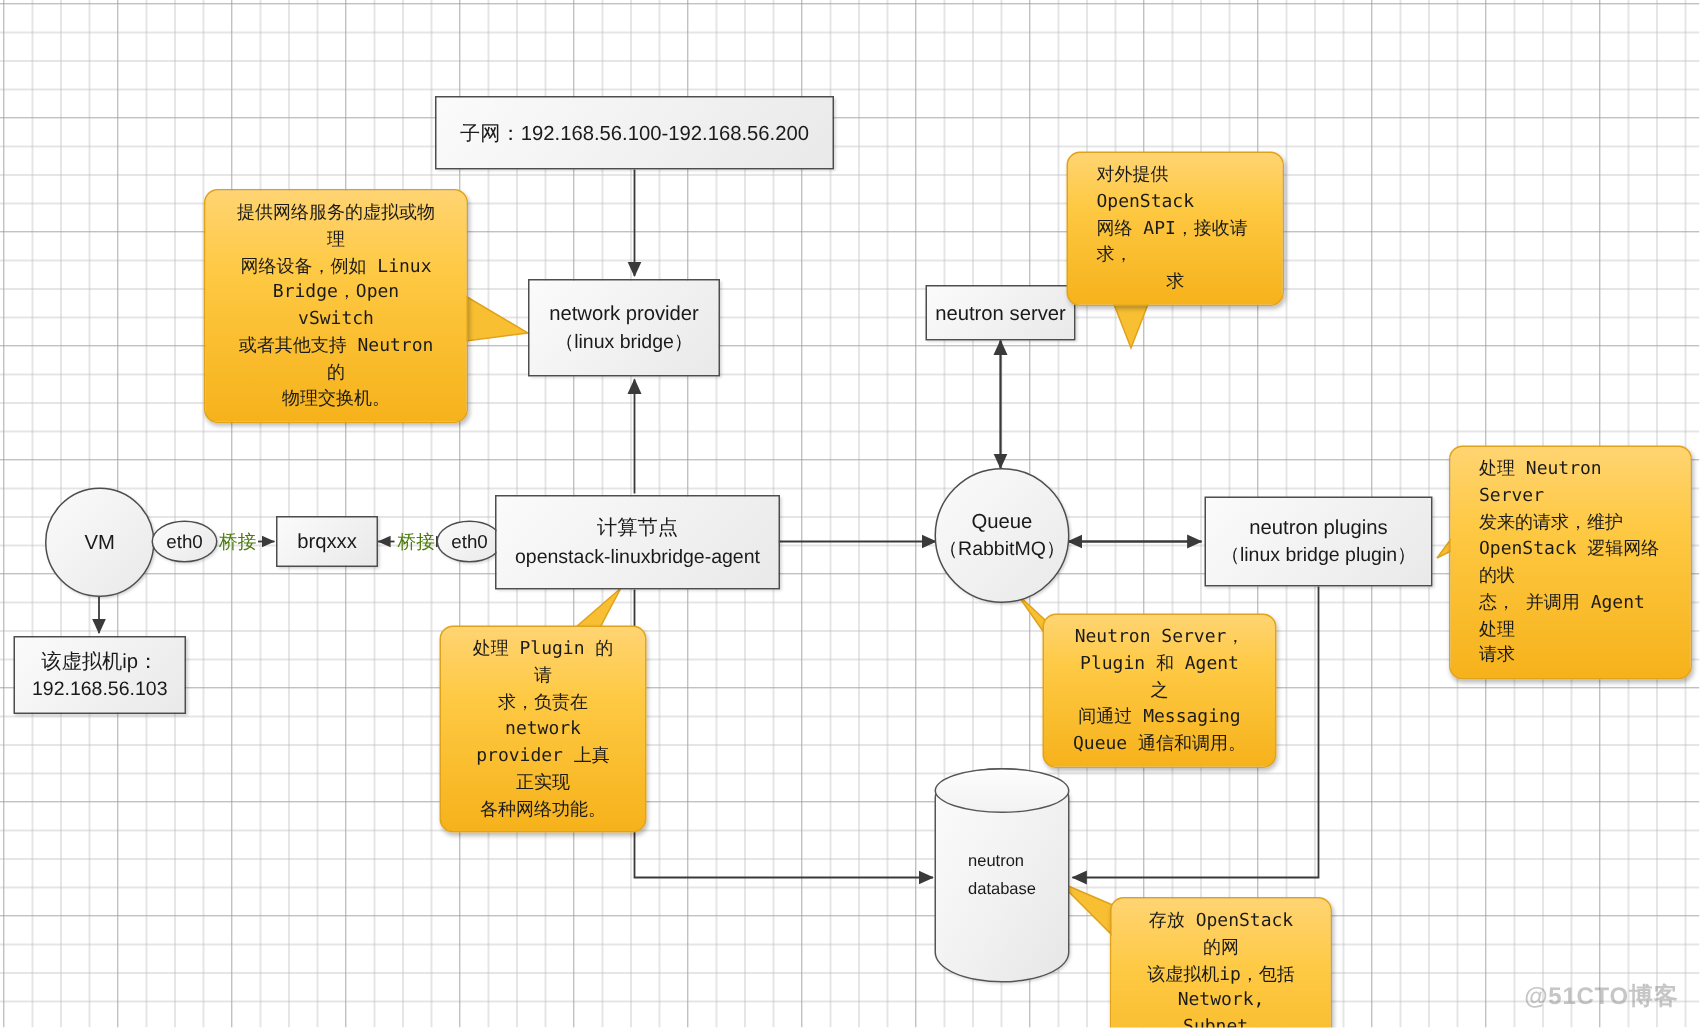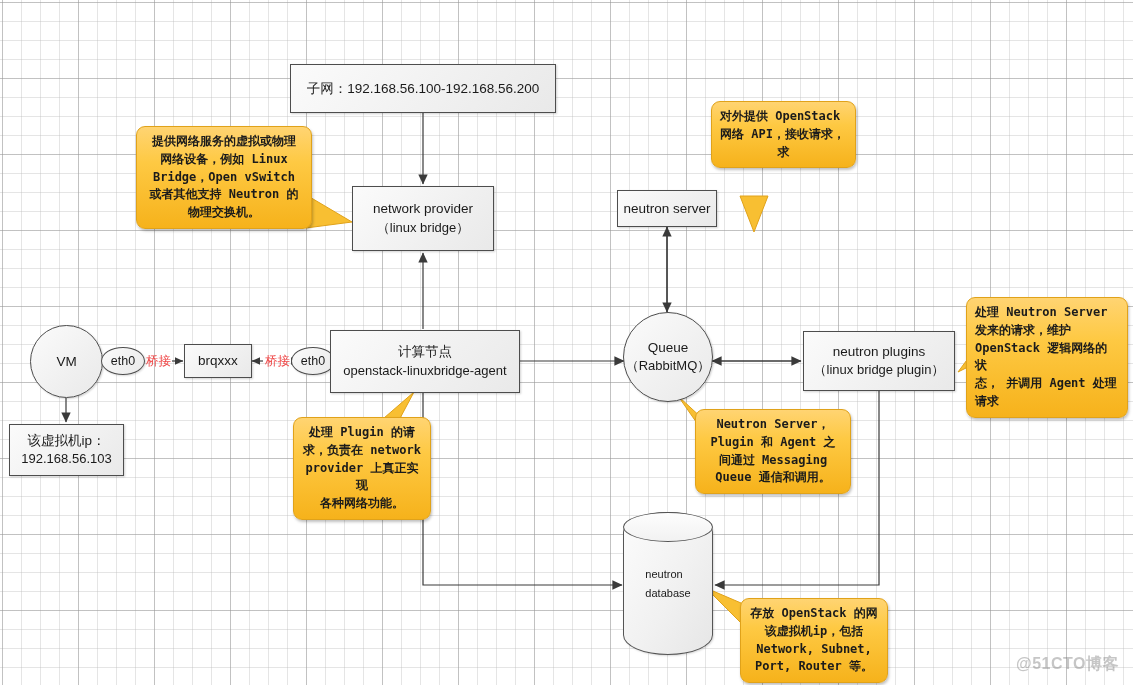--- a/index.html
+++ b/index.html
@@ -55,38 +55,37 @@
   }
   .cyl .cap{
     position:absolute;left:-1px;top:-1px;width:100%;height:28px;
     border:1px solid #555;border-radius:50%;
     background:linear-gradient(180deg,#fdfdfd,#f2f2f2);
   }
   .cyl .txt{position:relative;z-index:2;}
   .cyl .txt div{margin:7px 0;}
   .edge-label{
     position:absolute;
-    font-size:12.5px;color:#ef4444;
+    font-size:12.5px;color:#4d7c0f;
     background:transparent;
     white-space:nowrap;
   }
   .callout{
     position:absolute;
     box-sizing:border-box;
     border:1px solid #e0a21a;
     border-radius:9px;
     background:linear-gradient(180deg,#ffd472 0%,#fec943 35%,#f6b21b 100%);
     color:#1b1b1b;
     font-family:"DejaVu Sans Mono","Liberation Mono",monospace;
     font-size:12px;
     line-height:1.48;
-    padding:6px 8px;
+    padding:6px 19px;
     box-shadow:1px 2px 3px rgba(0,0,0,.25);
     z-index:5;
-    font-weight:bold;
   }
   .callout.ctr{text-align:center;}
   .callout.lft{text-align:left;}
   .watermark{
     position:absolute;right:14px;bottom:10px;
     font-size:16px;font-weight:bold;
     color:rgba(120,120,120,.42);
     letter-spacing:.5px;
     user-select:none;
   }
@@ -142,21 +141,21 @@
     <polygon points="384,418 414,392 398,422" fill="#f8bf32"></polygon>
     <polygon points="704,420 678,396 706,436" fill="#f8bf32"></polygon>
     <polygon points="748,606 706,588 746,628" fill="#f8bf32"></polygon>
   </g>
 </svg>
 
 <div class="node" style="left:290px;top:64px;width:266px;height:49px;">
   <div>子网：192.168.56.100-192.168.56.200</div>
 </div>
 
-<div class="node" style="left:352px;top:186px;width:142px;height:65px;">
+<div class="node" style="left:352px;top:186px;width:128px;height:65px;">
   <div>network provider</div>
   <div class="l2">（linux bridge）</div>
 </div>
 
 <div class="node" style="left:617px;top:190px;width:100px;height:37px;">
   <div>neutron server</div>
 </div>
 
 <div class="node circle" style="left:30px;top:325px;width:73px;height:73px;">
   <div>VM</div>

